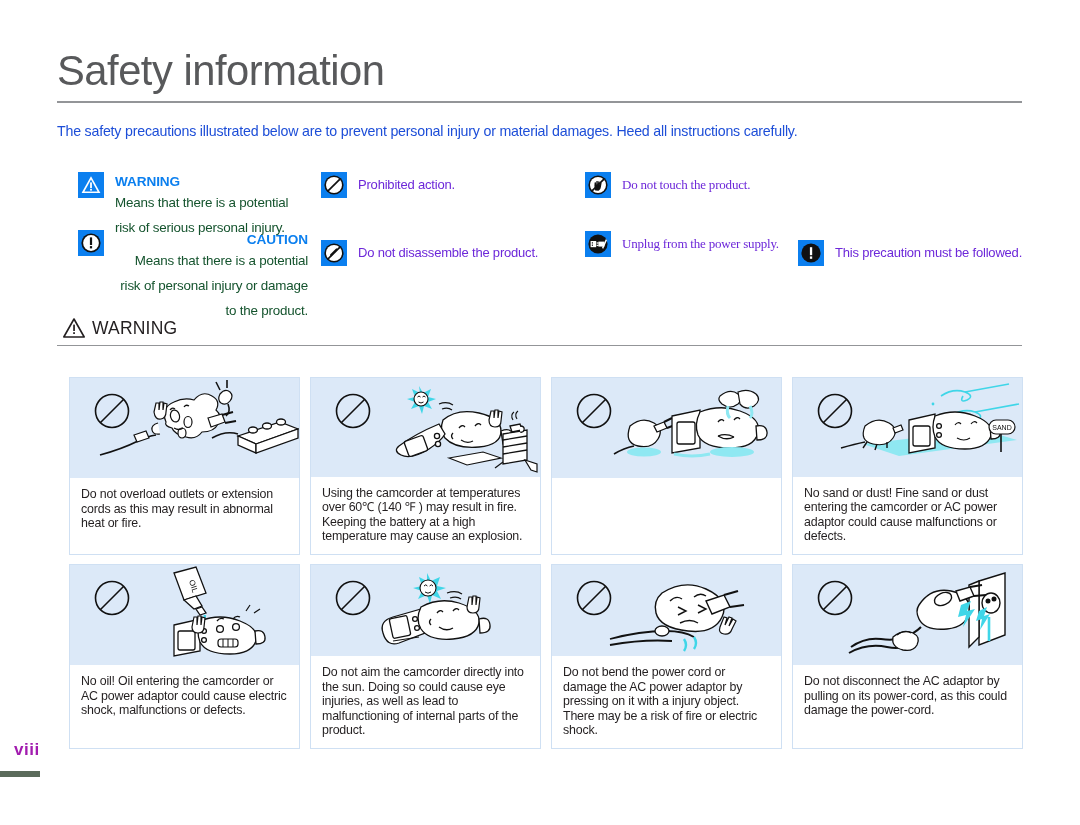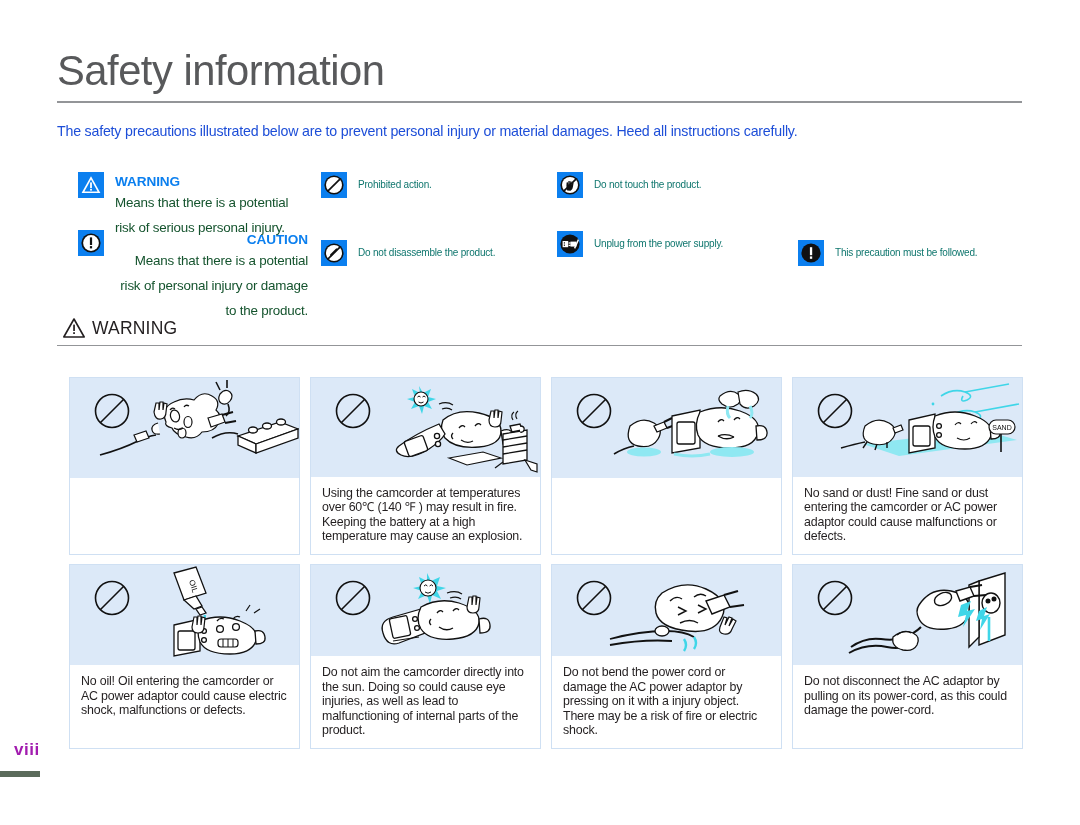--- a/index.html
+++ b/index.html
@@ -55,21 +55,21 @@
     left: 78px;
     top: 172px;
     width: 950px;
   }
   .legend-col {
     position: absolute;
     top: 0;
   }
   .legend-col.c1 { left: 0px;   width: 230px; }
   .legend-col.c2 { left: 243px; width: 230px; }
-  .legend-col.c3 { left: 479px; width: 210px; }
+  .legend-col.c3 { left: 507px; width: 210px; font-family: Liberation Serif, serif; }
   .legend-col.c4 { left: 720px; width: 230px; }
 
   .legend-item {
     position: relative;
     display: block;
     min-height: 32px;
   }
   .legend-item + .legend-item { margin-top: 0; }
 
   .lg-icon {
@@ -94,23 +94,23 @@
     line-height: 17px;
     letter-spacing: -0.1px;
   }
   .lg-desc {
     font-size: 13.4px;
     line-height: 25px;
     color: #14532d;
     letter-spacing: -0.2px;
   }
   .lg-single {
-    font-size: 10px;
+    font-size: 13px;
     line-height: 17.5px;
-    color: #0f766e;
+    color: #6d28d9;
     letter-spacing: -0.2px;
     padding-top: 3px;
   }
 
   
   .section-head {
     position: absolute;
     left: 62px;
     top: 316px;
     width: 965px;
@@ -388,20 +388,21 @@
             <path d="M168 58 l42 -14 l18 7 l-42 15 Z"></path>
             <path d="M168 58 l0 9 l18 8 l0 -9 Z"></path>
             <path d="M186 66 l42 -15 l0 9 l-42 15 Z"></path>
             <ellipse cx="183" cy="52" rx="4.5" ry="3"></ellipse>
             <ellipse cx="197" cy="48" rx="4.5" ry="3"></ellipse>
             <ellipse cx="211" cy="44" rx="4.5" ry="3"></ellipse>
           </g>
           <path d="M142 60 q14 -8 26 -4" fill="none" stroke="#111" stroke-width="1.5"></path>
         </svg>
       </div>
+      <div class="card-text">Do not overload outlets or extension cords as this may result in abnormal heat or fire.</div>
     </div>
 
     <div class="card">
       <div class="card-art">
         <svg width="229" height="100" viewBox="0 0 229 100">
           <g fill="none" stroke="#111" stroke-width="1.6">
             <circle cx="42" cy="33" r="16.5"></circle>
             <line x1="30.5" y1="44.5" x2="53.5" y2="21.5"></line>
           </g>
 

